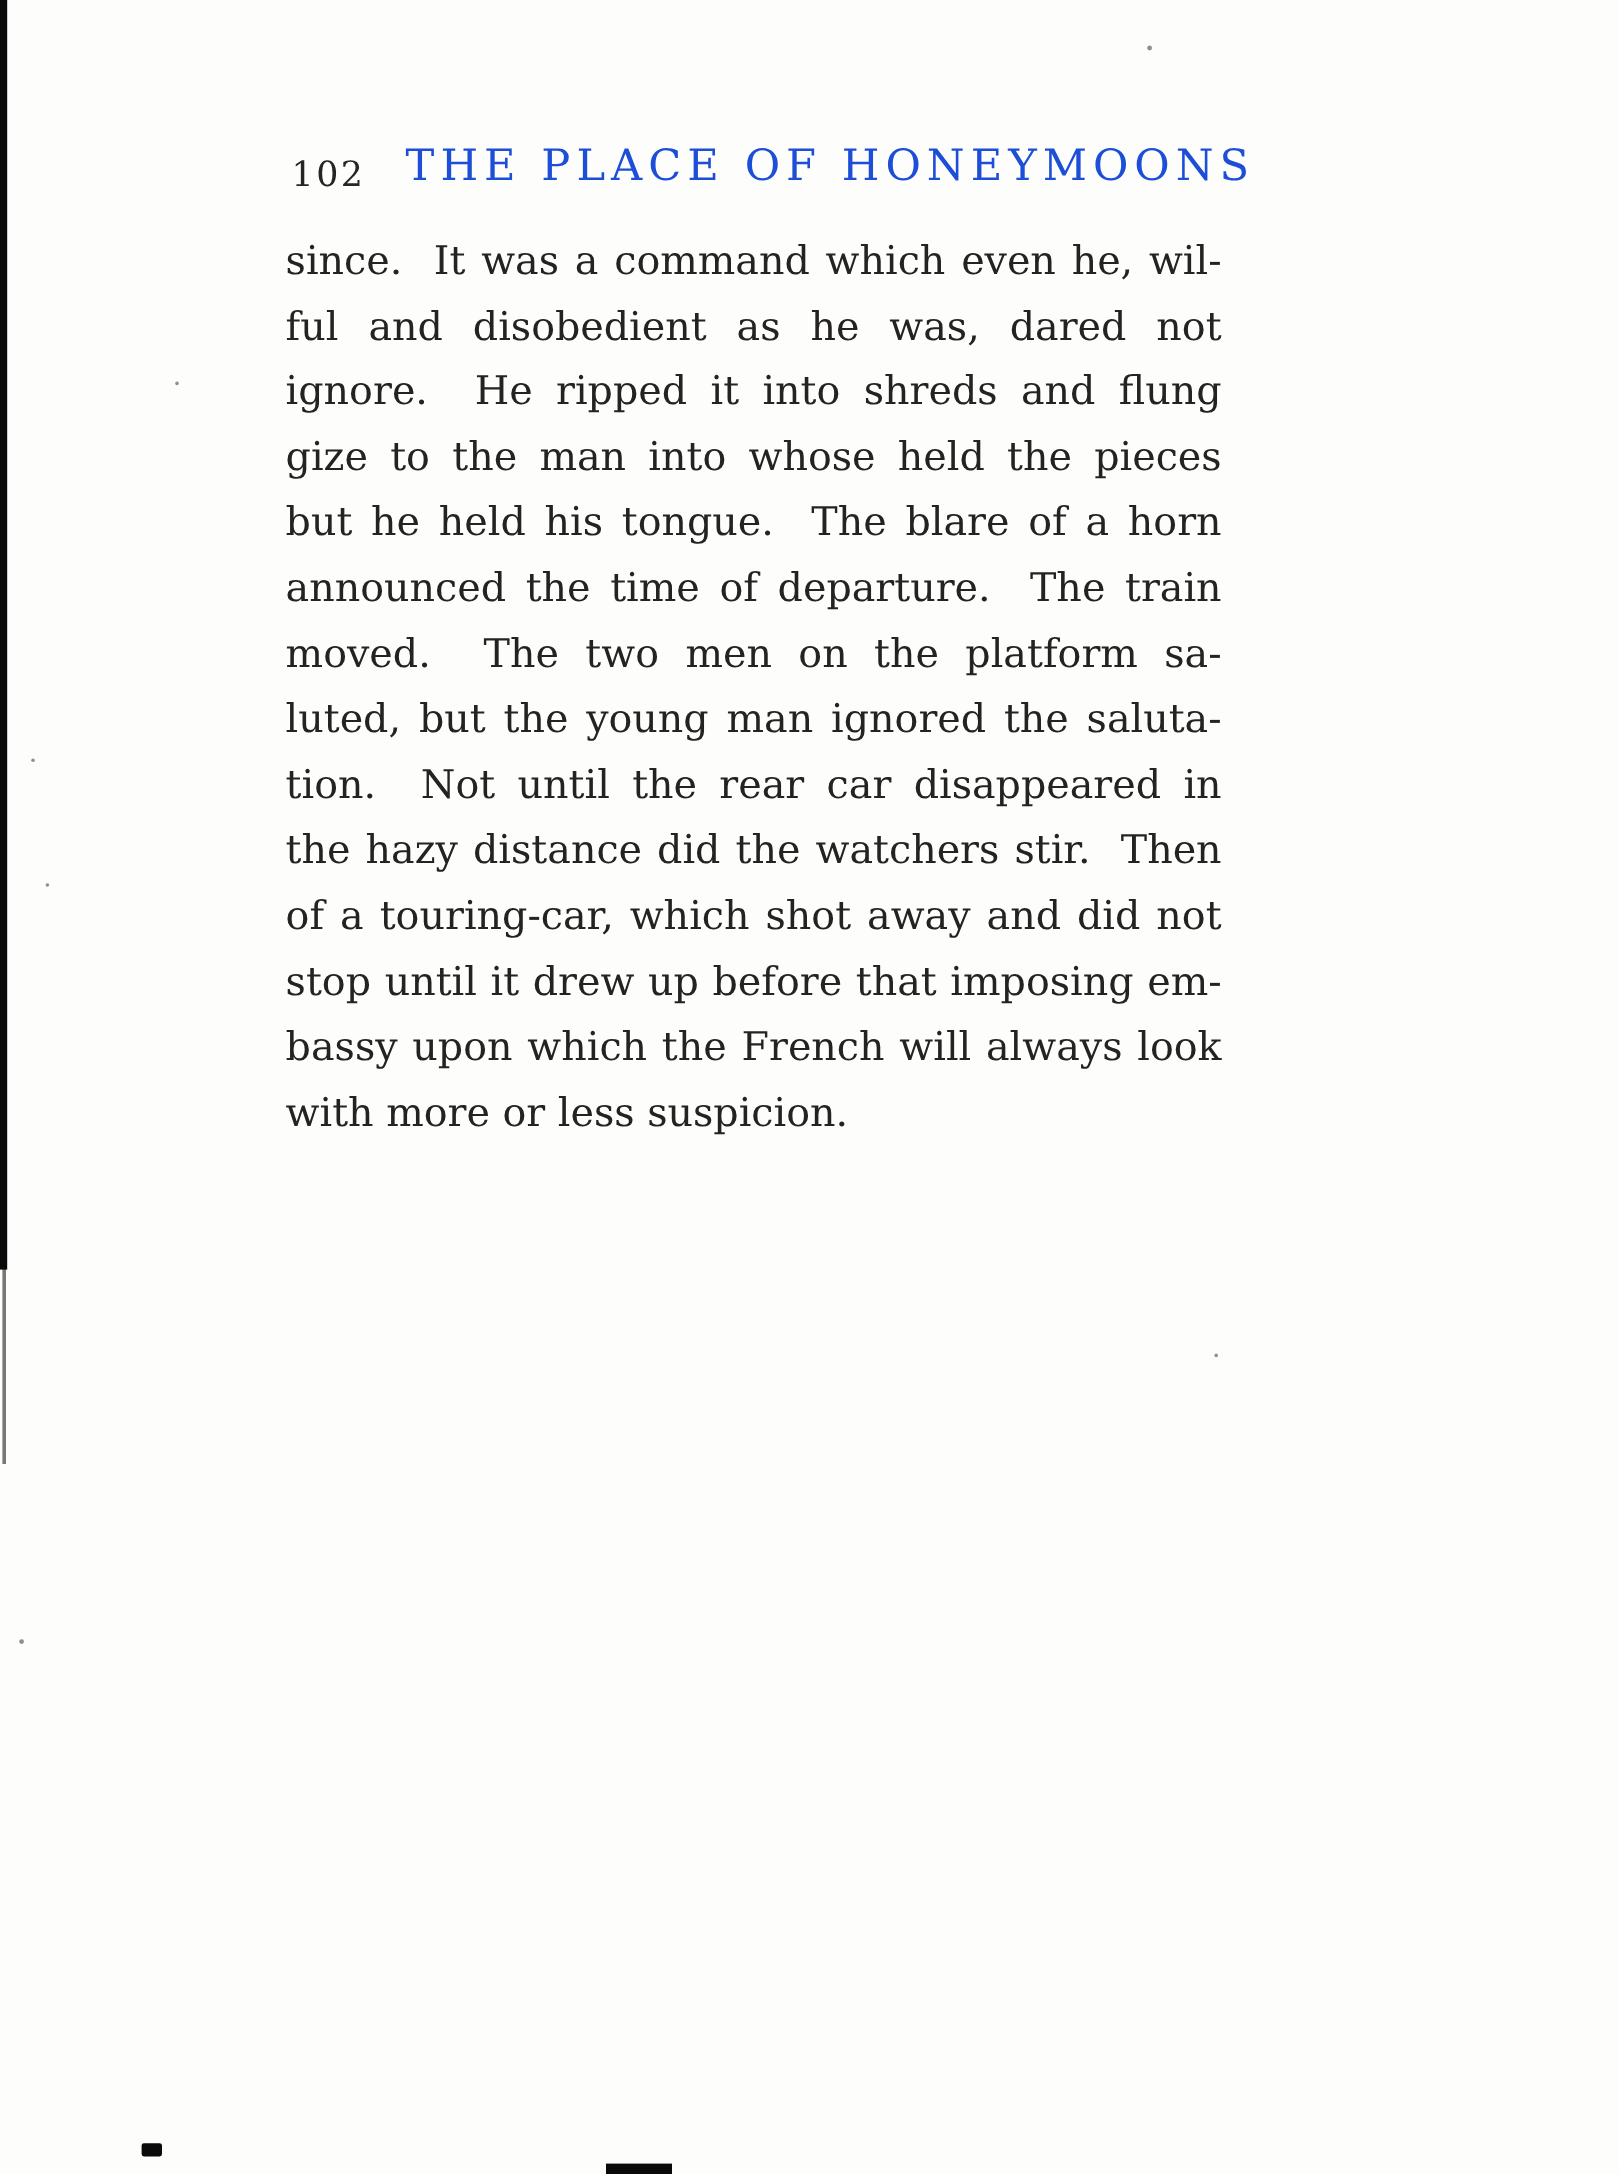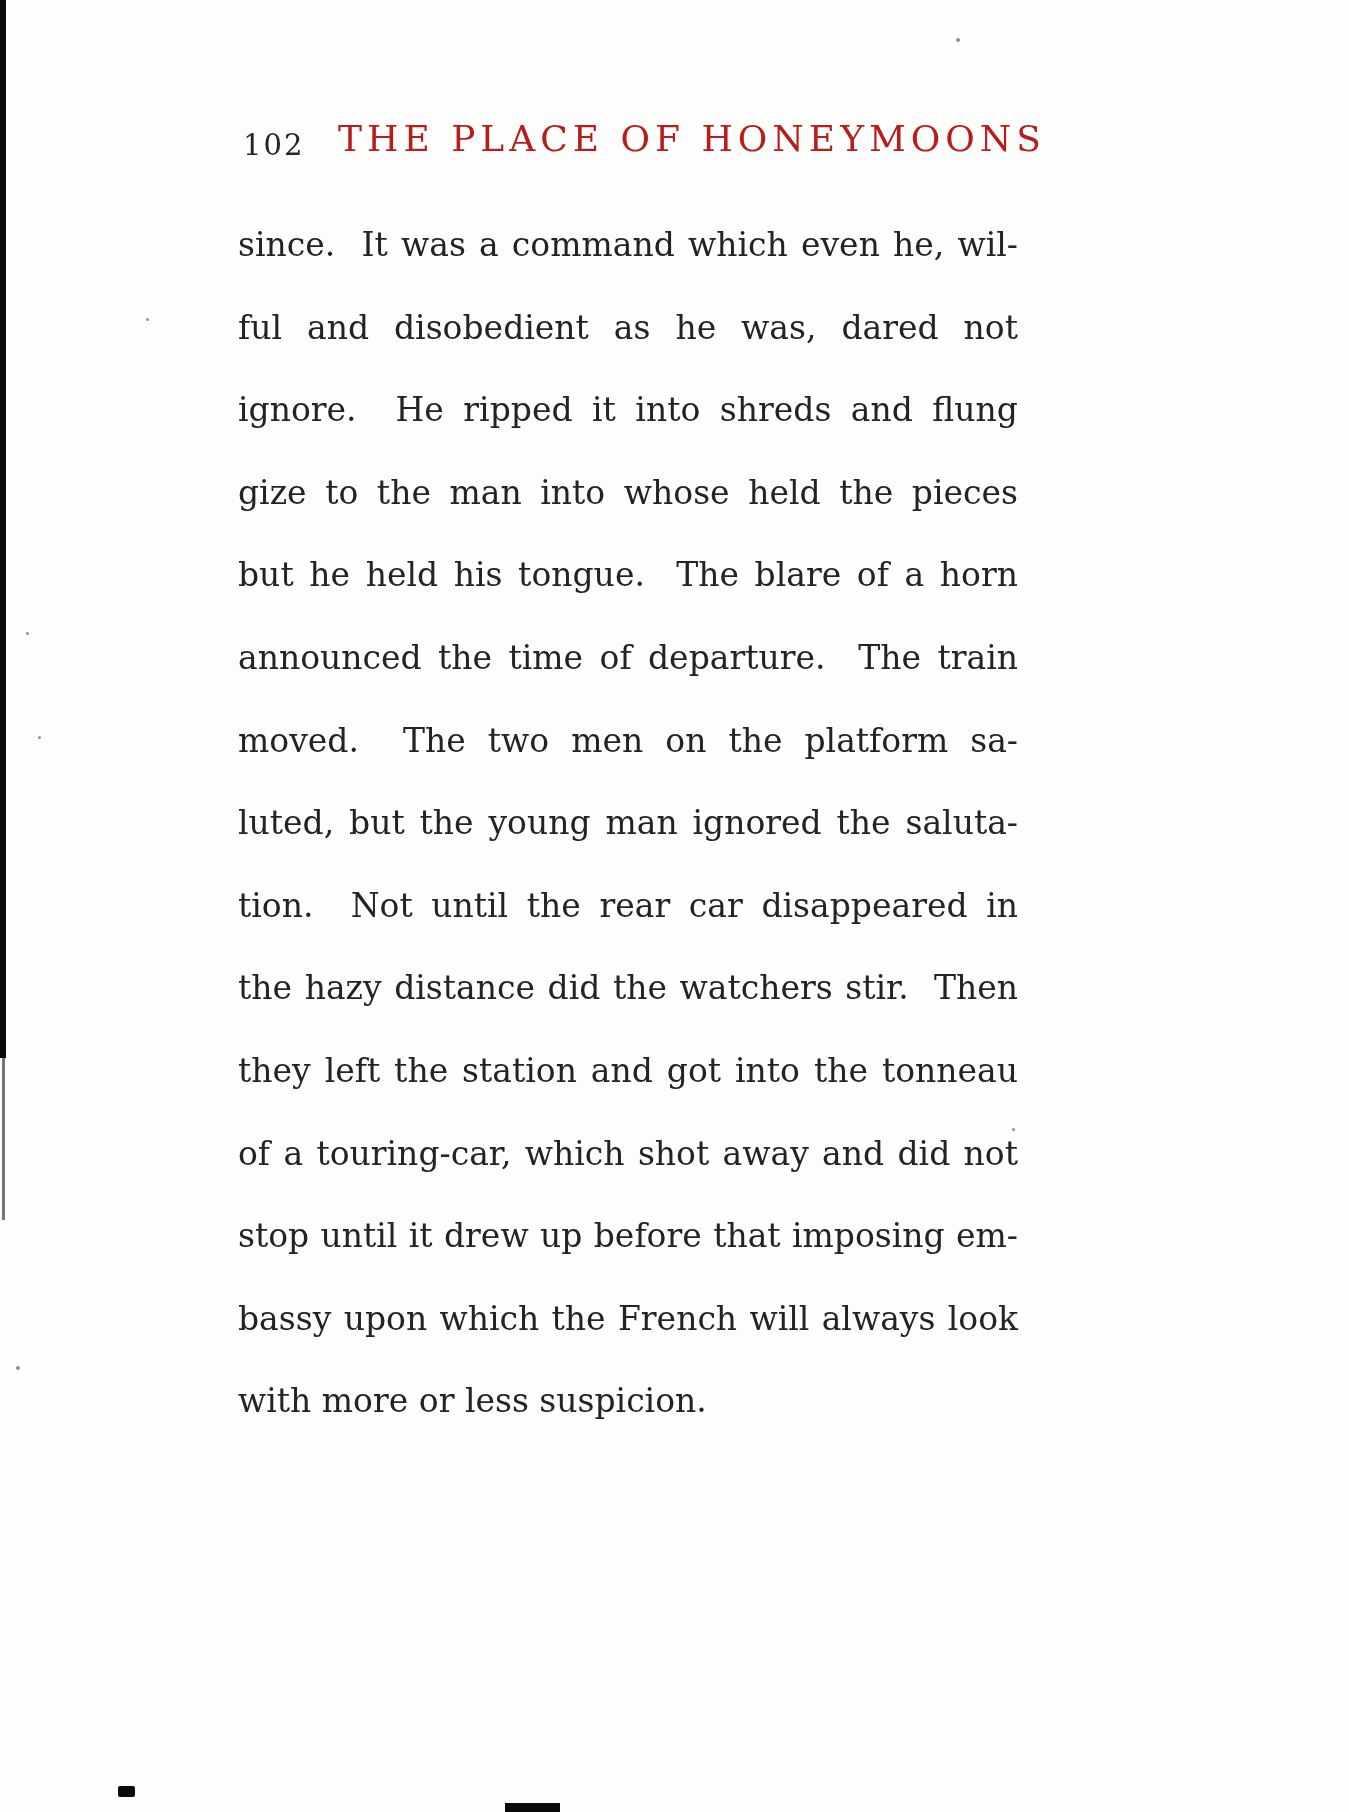--- a/index.html
+++ b/index.html
@@ -46,40 +46,39 @@
     font-size: 29px;
     letter-spacing: 2px;
     color: #262524;
   }
   .running-title {
     position: absolute;
     left: 338px;
     top: 0;
     font-size: 36px;
     letter-spacing: 5px;
-    color: #b91c1c;
+    color: #1d4ed8;
     white-space: nowrap;
   }
 
   
   .body-text {
     position: absolute;
     left: 238px;
     top: 190px;
     width: 780px;
     font-size: 33px;
     color: #242322;
   }
   .text-line {
     height: 54.6px;
     line-height: 54.6px;
     text-align: justify;
     text-align-last: justify;
     white-space: nowrap;
-    margin-top: 28px;
   }
   .text-line.last {
     text-align-last: left;
   }
 </style>
 </head>
 <body>
 
 <div class="scan-page">
 
@@ -103,20 +102,19 @@
     <div class="text-line">since.&nbsp; It was a command which even he, wil-</div>
     <div class="text-line">ful and disobedient as he was, dared not</div>
     <div class="text-line">ignore.&nbsp; He ripped it into shreds and flung</div>
     <div class="text-line">gize to the man into whose held the pieces</div>
     <div class="text-line">but he held his tongue.&nbsp; The blare of a horn</div>
     <div class="text-line">announced the time of departure.&nbsp; The train</div>
     <div class="text-line">moved.&nbsp; The two men on the platform sa-</div>
     <div class="text-line">luted, but the young man ignored the saluta-</div>
     <div class="text-line">tion.&nbsp; Not until the rear car disappeared in</div>
     <div class="text-line">the hazy distance did the watchers stir.&nbsp; Then</div>
-    <div class="text-line">they left the station and got into the tonneau</div>
     <div class="text-line">of a touring-car, which shot away and did not</div>
     <div class="text-line">stop until it drew up before that imposing em-</div>
     <div class="text-line">bassy upon which the French will always look</div>
     <div class="text-line last">with more or less suspicion.</div>
   </div>
 
 </div>
 
 </body></html>

